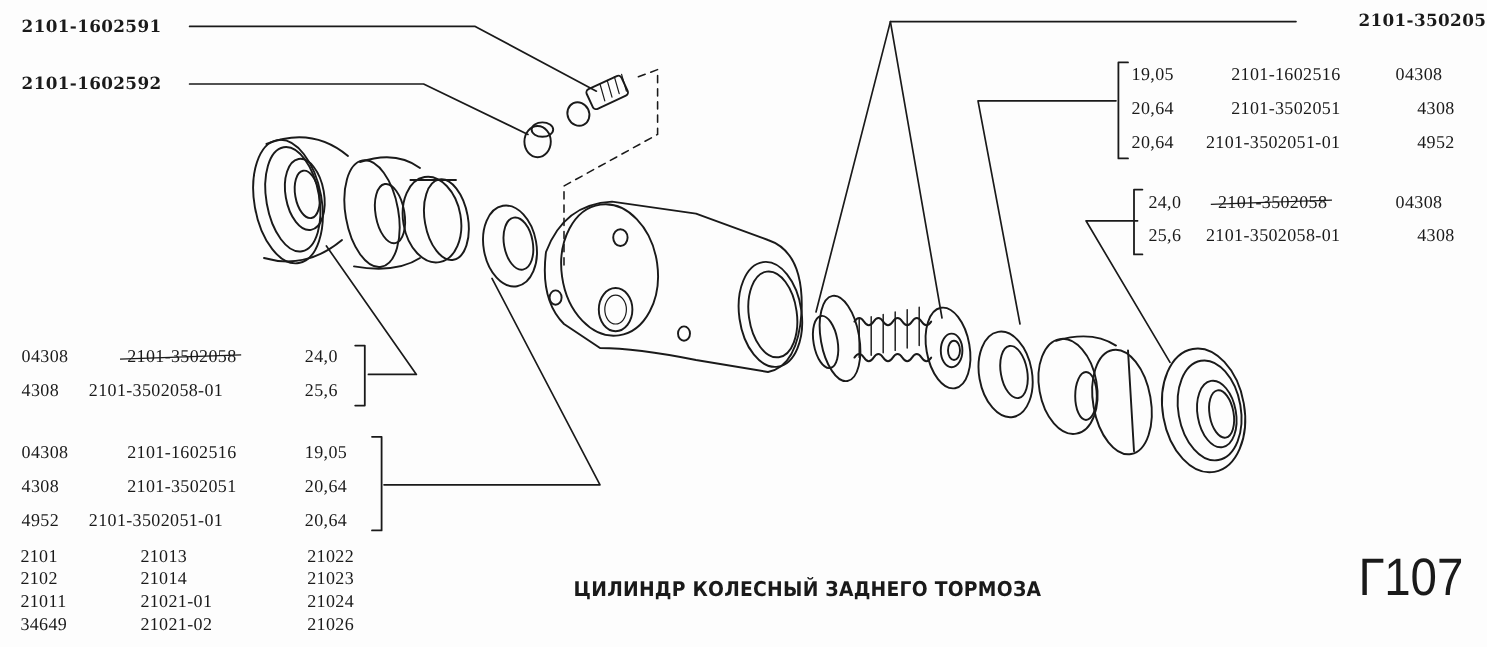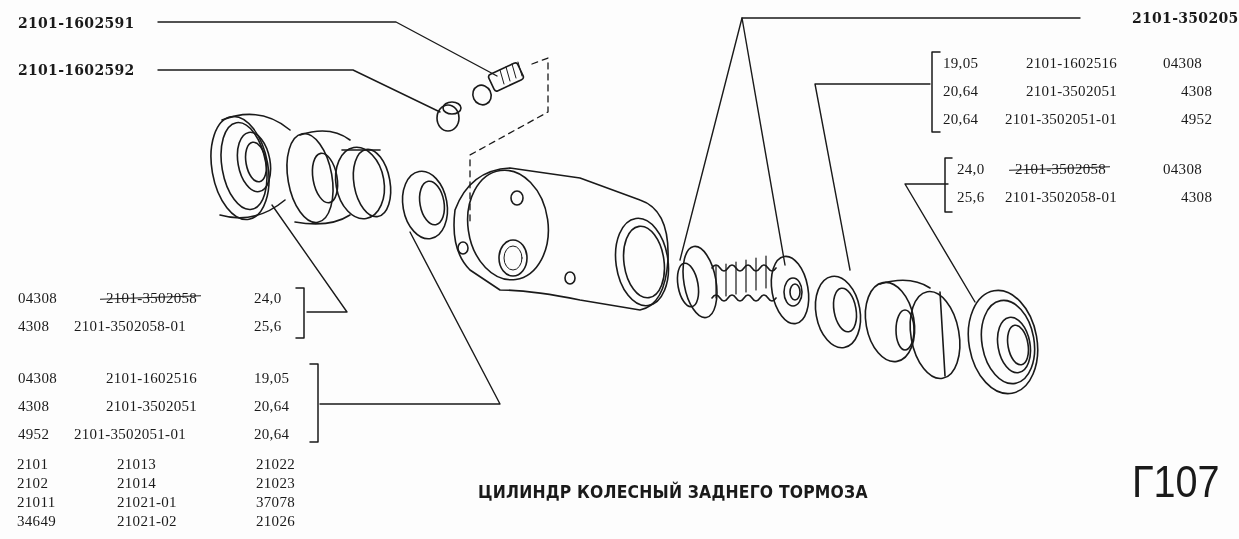--- a/index.html
+++ b/index.html
@@ -196,19 +196,19 @@
   </div>
   <div class="row" style="left:117px;top:455px;line-height:19px;">
     <div>21013</div>
     <div>21014</div>
     <div>21021-01</div>
     <div>21021-02</div>
   </div>
   <div class="row" style="left:256px;top:455px;line-height:19px;text-align:right;">
     <div>21022</div>
     <div>21023</div>
-    <div>37078</div>
+    <div>21024</div>
     <div>21026</div>
   </div>
 </div>
 
 <div class="title">ЦИЛИНДР КОЛЕСНЫЙ ЗАДНЕГО ТОРМОЗА</div>
 <div class="pagecode">Г107</div>
 
 </body></html>

